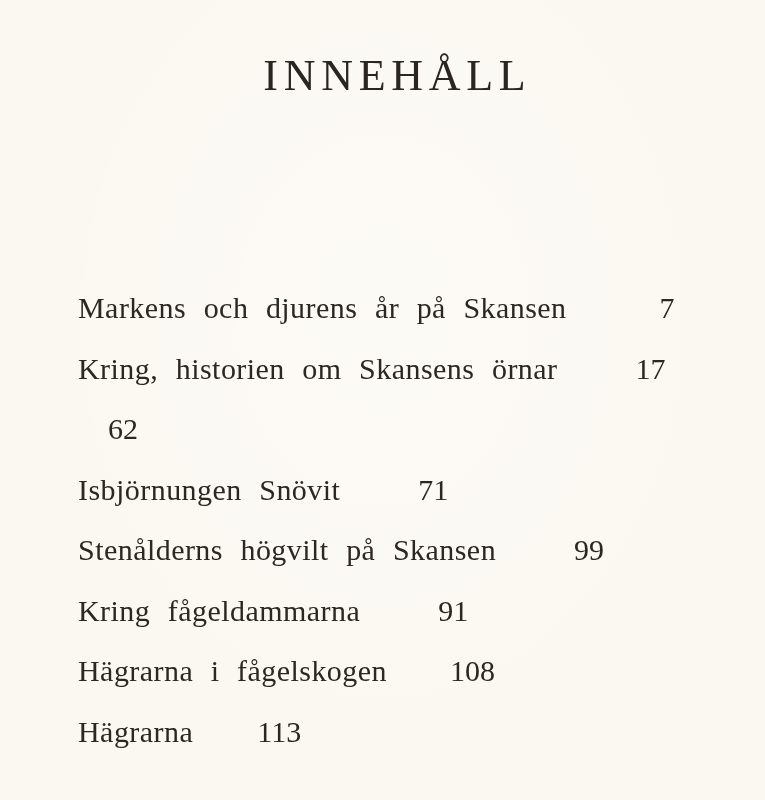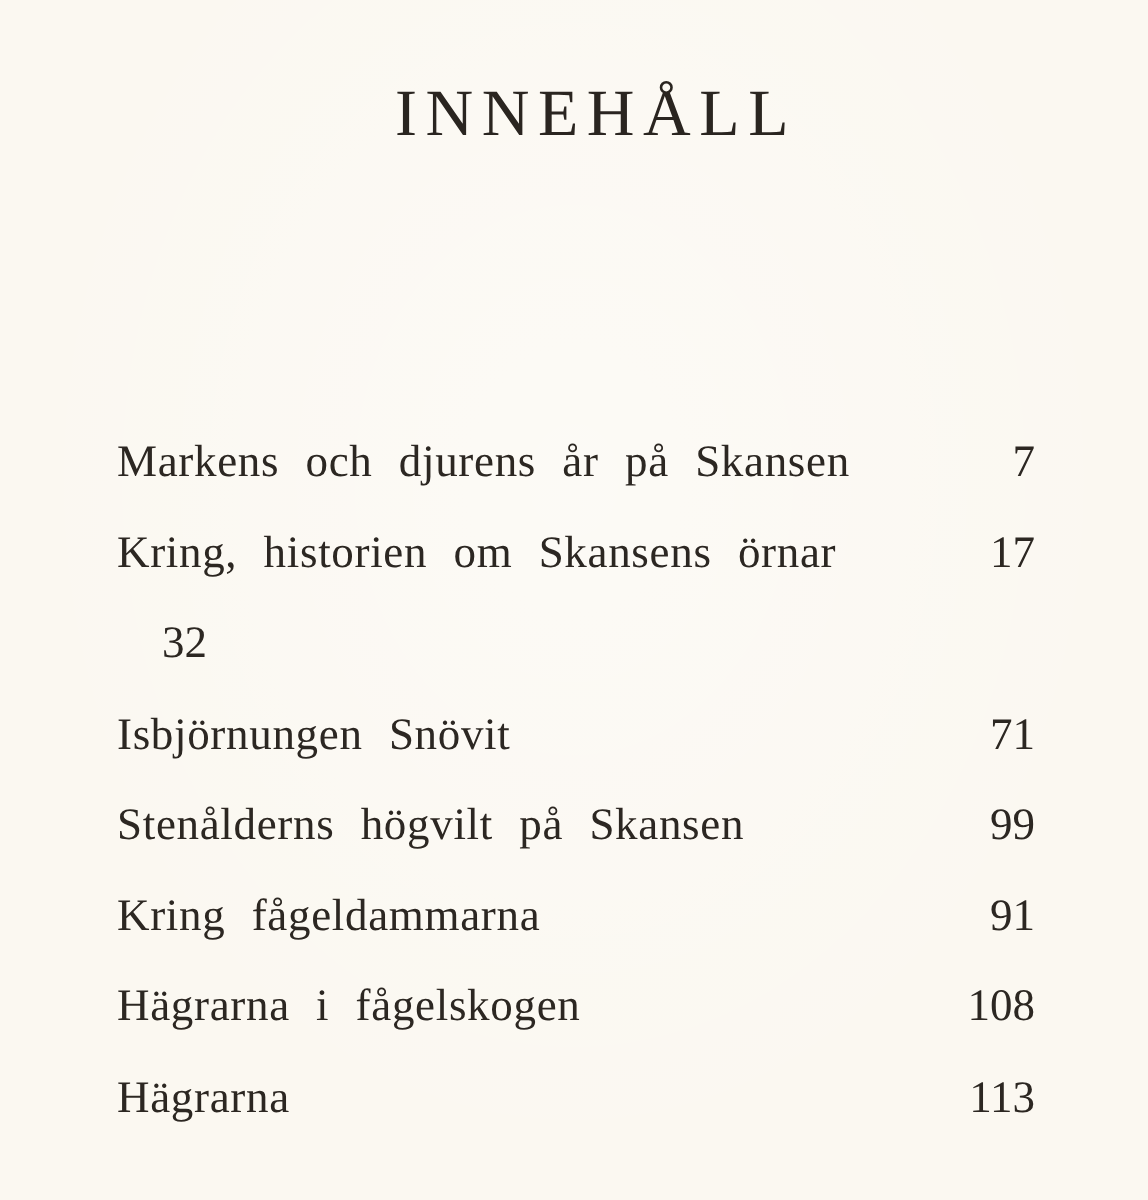--- a/index.html
+++ b/index.html
@@ -39,21 +39,20 @@
   .toc {
     position: absolute;
     top: 278px;
     left: 78px;
     right: 75px;
   }
   .toc-row {
     height: 60.5px;
     display: flex;
     align-items: center;
-    justify-content: space-between;
     gap: 48px;
   }
   .toc-label {
     font-size: 30px;
     word-spacing: 0.32em;
     letter-spacing: 0.015em;
     color: #2c2722;
     white-space: nowrap;
   }
   .toc-page {
@@ -77,21 +76,21 @@
       <span class="toc-label">Markens och djurens år på Skansen</span>
       <span class="toc-page">7</span>
     </div>
 
     <div class="toc-row">
       <span class="toc-label">Kring, historien om Skansens örnar</span>
       <span class="toc-page">17</span>
     </div>
 
     <div class="toc-row">
-      <span class="toc-page">32</span>
+      <span class="toc-page">62</span>
     </div>
 
     <div class="toc-row">
       <span class="toc-label">Isbjörnungen Snövit</span>
       <span class="toc-page">71</span>
     </div>
 
     <div class="toc-row">
       <span class="toc-label">Stenålderns högvilt på Skansen</span>
       <span class="toc-page">99</span>

